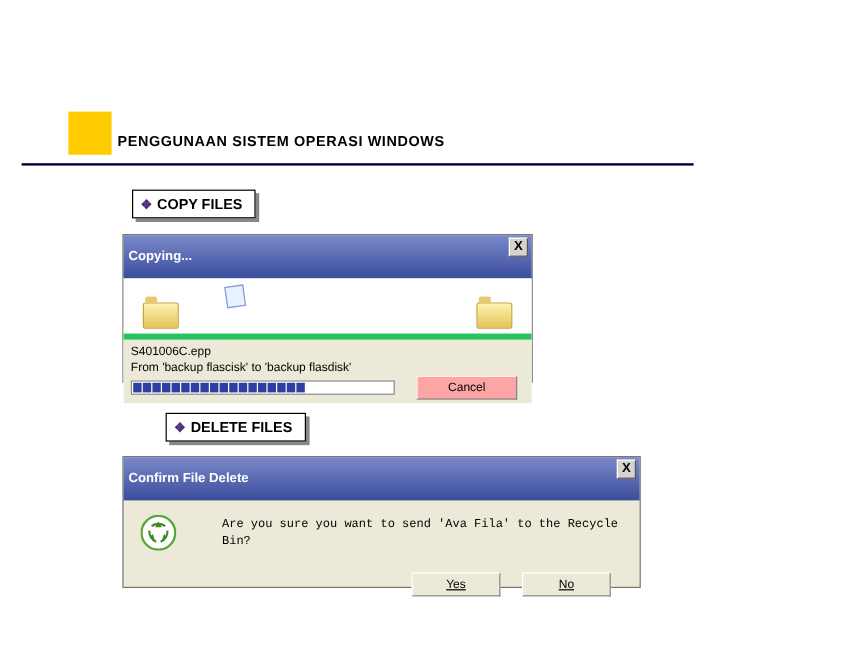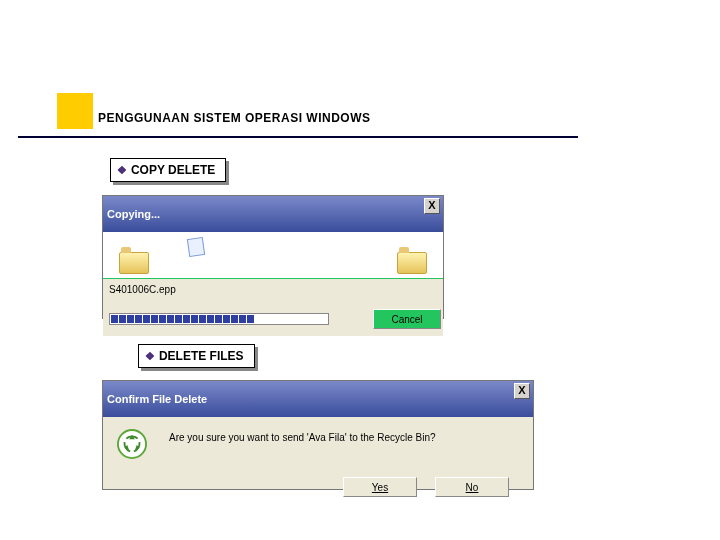--- a/index.html
+++ b/index.html
@@ -124,21 +124,21 @@
   .paper {
     position:absolute;
     left:85px; top:6px;
     width:16px; height:18px;
     background:#e9f0ff;
     border:1px solid #7a9bd6;
     transform: rotate(-8deg);
   }
   .copy-info {
     background:#ece9d8;
-    border-top:1px solid #22c55e;
+    border-top:5px solid #22c55e;
     padding:4px 6px 18px 6px;
     font-size:10px;
     line-height:13px;
     height:58px;
     position:relative;
   }
   .progress {
     position:absolute;
     left:6px; top:34px;
     width:220px; height:12px;
@@ -147,24 +147,24 @@
     display:flex;
     gap:1px;
     padding:1px;
   }
   .progress span{
     width:7px; height:100%;
     background:#2f3f9f;
   }
   .btn-cancel {
     position:absolute;
-    right:2px; top:30px;
-    width:68px; height:20px;
-    font-size:10px;
-    background:#22c55e;
+    right:12px; top:30px;
+    width:84px; height:20px;
+    font-size:10px;
+    background:#fca5a5;
     border:1px solid #888;
     border-top-color:#fff; border-left-color:#fff;
     cursor:pointer;
   }
 
   
   .dlg-delete {
     left: 102px; top: 380px;
     width: 432px; height: 110px;
   }
@@ -175,23 +175,24 @@
     font-size:10px;
   }
   .recycle-icon {
     position:absolute;
     left:14px; top:12px;
     width:30px; height:30px;
     border-radius:4px;
   }
   .recycle-icon svg{width:100%;height:100%;}
   .del-msg {
-    margin-left:56px;
+    margin-left:72px;
     padding-top:2px;
     line-height:14px;
+    font-family:Liberation Mono, monospace;
   }
   .del-btns {
     position:absolute;
     right:24px; bottom:10px;
     display:flex; gap:18px;text-decoration:underline;
   }
   .winbutton {
     width:74px; height:20px;
     font-size:10px;
     background:#ece9d8;
@@ -203,40 +204,41 @@
 </head>
 <body>
 <div class="slide">
 
   <div class="accent-sq-yellow-big"></div>
   <div class="hline-top"></div>
 
   <h1 class="slide-title">PENGGUNAAN SISTEM OPERASI WINDOWS</h1>
 
   <div class="section-box sec-copy">
-    <span class="bullet">❖</span><span>COPY DELETE</span>
+    <span class="bullet">❖</span><span>COPY FILES</span>
   </div>
 
   <div class="dlg dlg-copy">
     <div class="titlebar">
       <span>Copying...</span>
       <div class="winbtn">X</div>
     </div>
     <div class="copy-body">
       <div class="copy-anim">
         <div class="folder folder-left">
             <div class="folder-body"></div>
           </div>
         <div class="paper"></div>
         <div class="folder folder-right">
             <div class="folder-body"></div>
           </div>
       </div>
       <div class="copy-info">
         <div>S401006C.epp</div>
+        <div>From 'backup flascisk' to 'backup flasdisk'</div>
         <div class="progress">
           <span></span>
             <span></span>
             <span></span>
             <span></span>
             <span></span>
             <span></span>
             <span></span>
             <span></span>
             <span></span>

